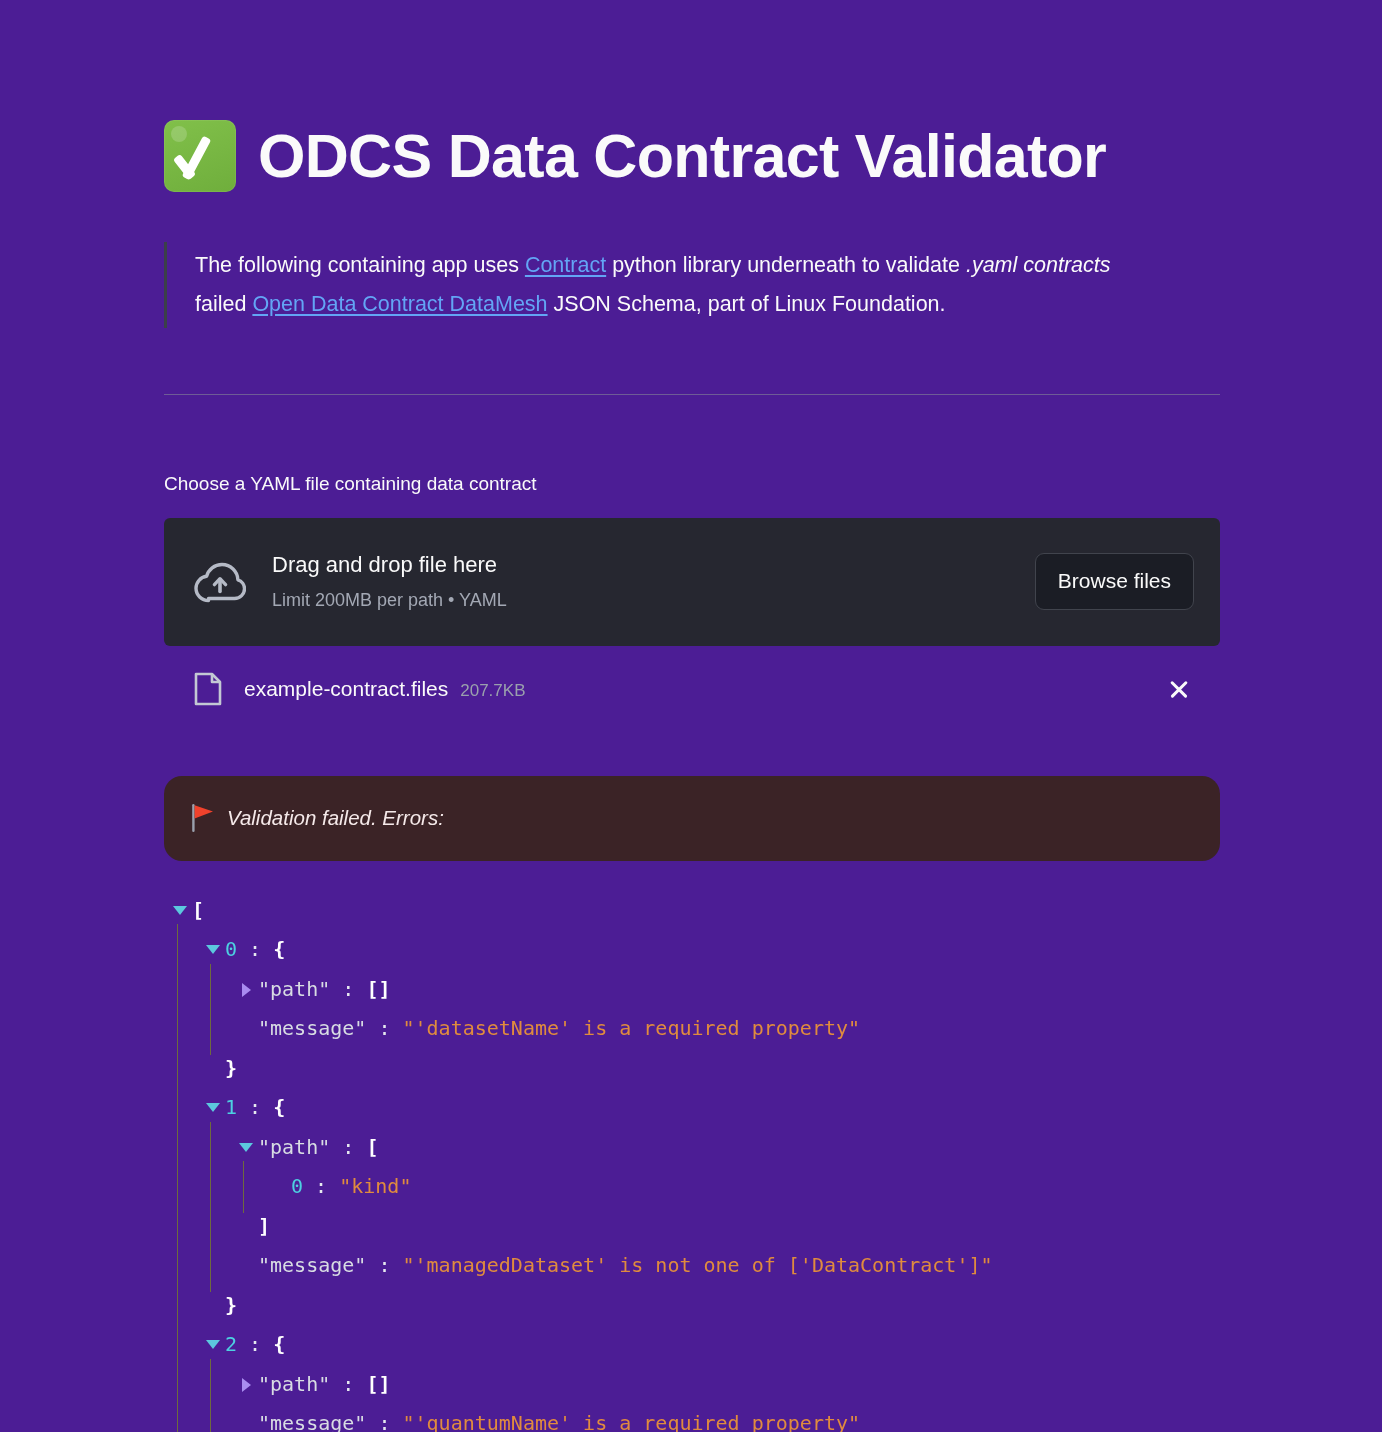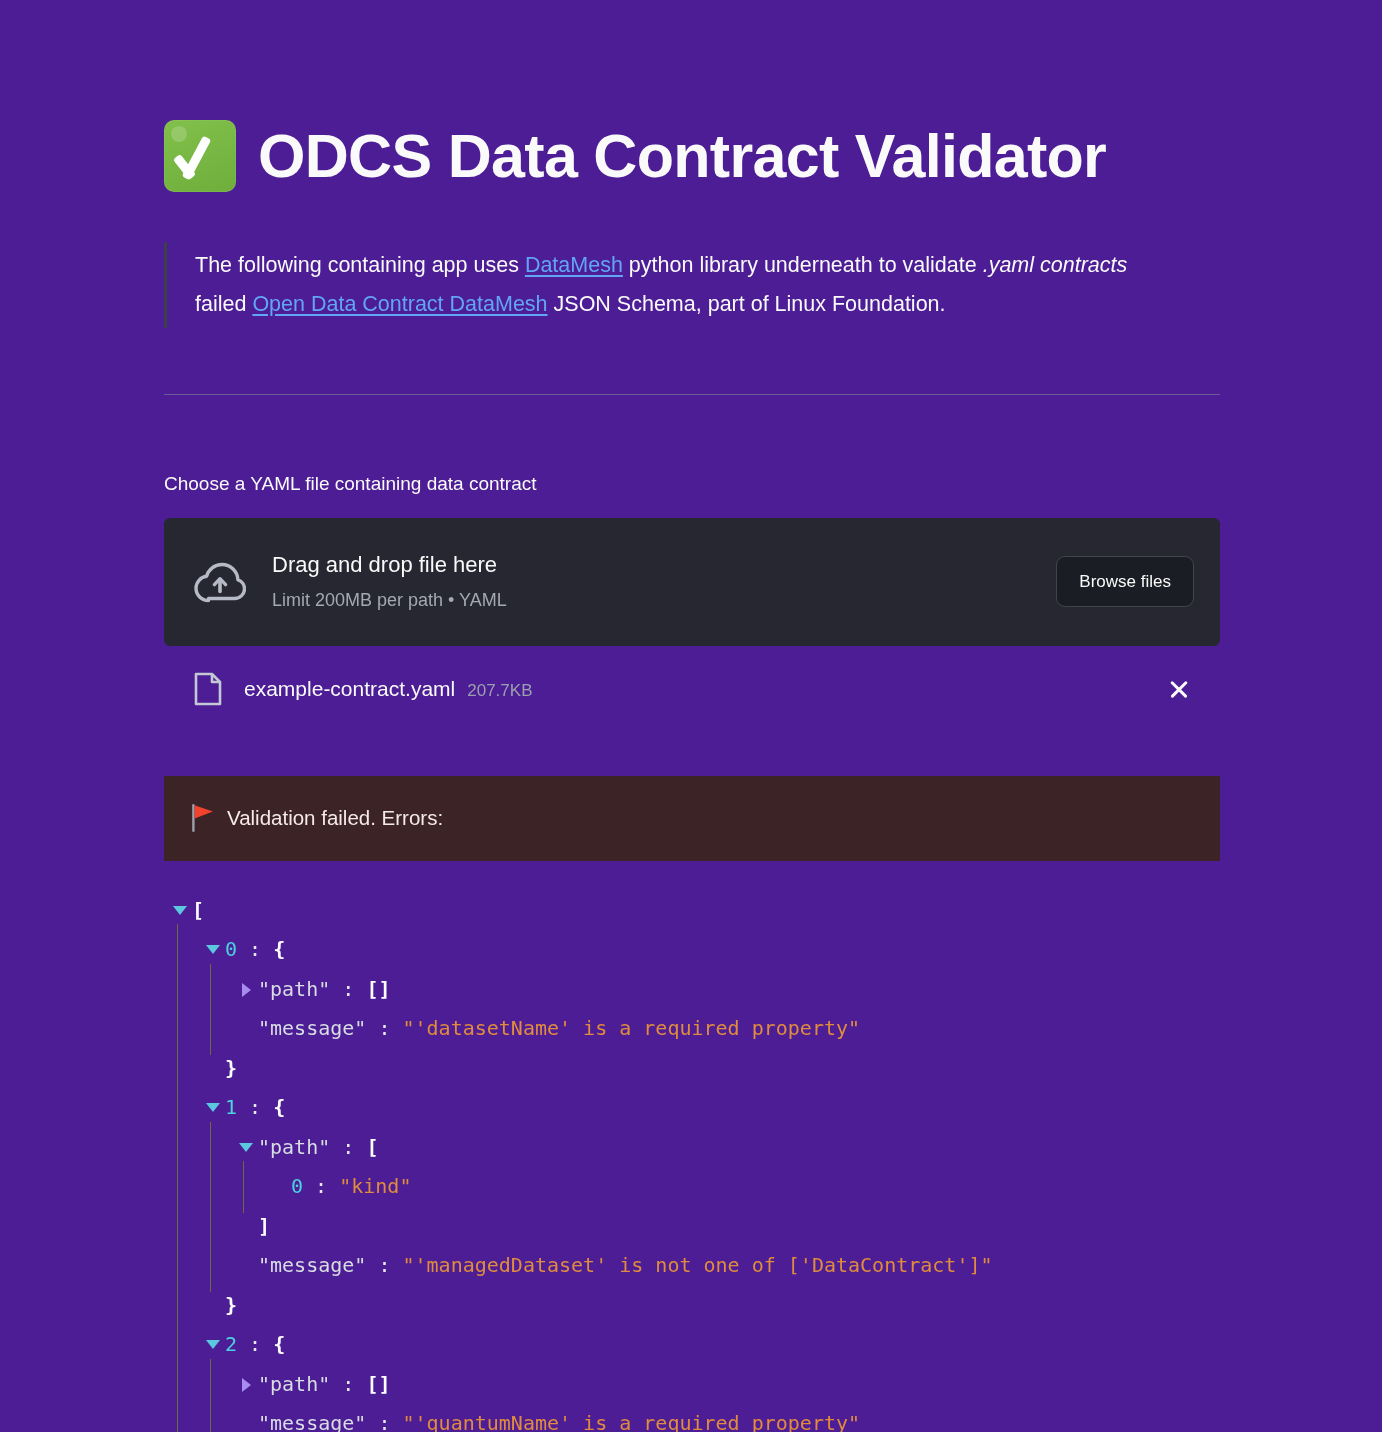--- a/index.html
+++ b/index.html
@@ -136,21 +136,21 @@
     font-size: 18px;
     color: #a3a8b4;
     line-height: 1.3;
   }
   .browse-btn {
     flex: 0 0 auto;
     background: #1b1d25;
     color: #fafafa;
     border: 1px solid #41444d;
     border-radius: 9px;
-    font-size: 17px;
+    font-size: 21px;
     font-family: "Liberation Sans", sans-serif;
     padding: 14px 22px;
     cursor: pointer;
     line-height: 1.25;
   }
 
   
   .file-row {
     margin-top: 12px;
     height: 62px;
@@ -179,26 +179,27 @@
     background: #fafafa;
     border-radius: 2px;
   }
   .close-btn::before { transform: rotate(45deg); }
   .close-btn::after  { transform: rotate(-45deg); }
 
   
   .error-banner {
     margin-top: 56px;
     background: #3b2326;
-    border-radius: 0;
+    border-radius: 18px;
     min-height: 85px;
     display: flex;
     align-items: center;
     padding: 0 26px;
     gap: 11px;
+    font-style: italic;
   }
   .flag-icon { flex: 0 0 auto; width: 26px; height: 30px; display: block; }
   .error-text { font-size: 20.5px; color: #f5e9e9; line-height: 1.4; }
 
   
   .json-tree {
     margin-top: 30px;
     font-family: "DejaVu Sans Mono", "Liberation Mono", monospace;
     font-size: 20px;
     line-height: 39.5px;
@@ -260,21 +261,21 @@
   <div class="container">
 
     <div class="title-row">
       <div class="check-emoji">
         <div class="check-gloss"></div>
       </div>
       <h1 class="page-title">ODCS Data Contract Validator</h1>
     </div>
 
     <blockquote class="blockquote">
-      <span>The following containing app uses </span><a href="#">DataMesh</a><span> python library underneath to validate </span><em>.yaml contracts</em><br>
+      <span>The following containing app uses </span><a href="#">Contract</a><span> python library underneath to validate </span><em>.yaml contracts</em><br>
       <span>failed </span><a href="#">Open Data Contract DataMesh</a><span> JSON Schema, part of Linux Foundation.</span>
     </blockquote>
 
     <div class="divider"></div>
 
     <div class="uploader-label">Choose a YAML file containing data contract</div>
 
     <div class="dropzone">
       <svg class="cloud-icon" viewBox="0 0 52 44">
         <path d="M14.5 40.5C7.6 40.5 2 35 2 28.3c0-6.1 4.6-11.2 10.6-12C14.4 9.6 20.6 4.5 28 4.5c8.6 0 15.6 6.8 15.9 15.3 3.9 1.2 6.6 4.8 6.6 8.9 0 5.4-4.4 9.8-9.9 9.8H14.5z" fill="none" stroke="#b5bac6" stroke-width="3.4" stroke-linejoin="round"></path>
@@ -287,21 +288,21 @@
       </div>
       <button class="browse-btn">Browse files</button>
     </div>
 
     <div class="file-row">
       <svg class="file-icon" viewBox="0 0 28 34">
         <path d="M2 2h16l8 8v22H2z" fill="none" stroke="#c3c8d4" stroke-width="2.6" stroke-linejoin="round"></path>
         <path d="M18 2v8h8" fill="none" stroke="#c3c8d4" stroke-width="2.6" stroke-linejoin="round"></path>
       </svg>
       <div class="file-meta">
-        <span class="file-name">example-contract.yaml</span>
+        <span class="file-name">example-contract.files</span>
         <span class="file-size">207.7KB</span>
       </div>
       <button class="close-btn" aria-label="remove"></button>
     </div>
 
     <div class="error-banner">
       <svg class="flag-icon" viewBox="0 0 26 30">
         <rect x="2.2" y="1" width="2.4" height="28" rx="1.2" fill="#9aa0ad"></rect>
         <path d="M4.6 2.2L23 8.6 4.6 15.4z" fill="#f0422c"></path>
       </svg>

